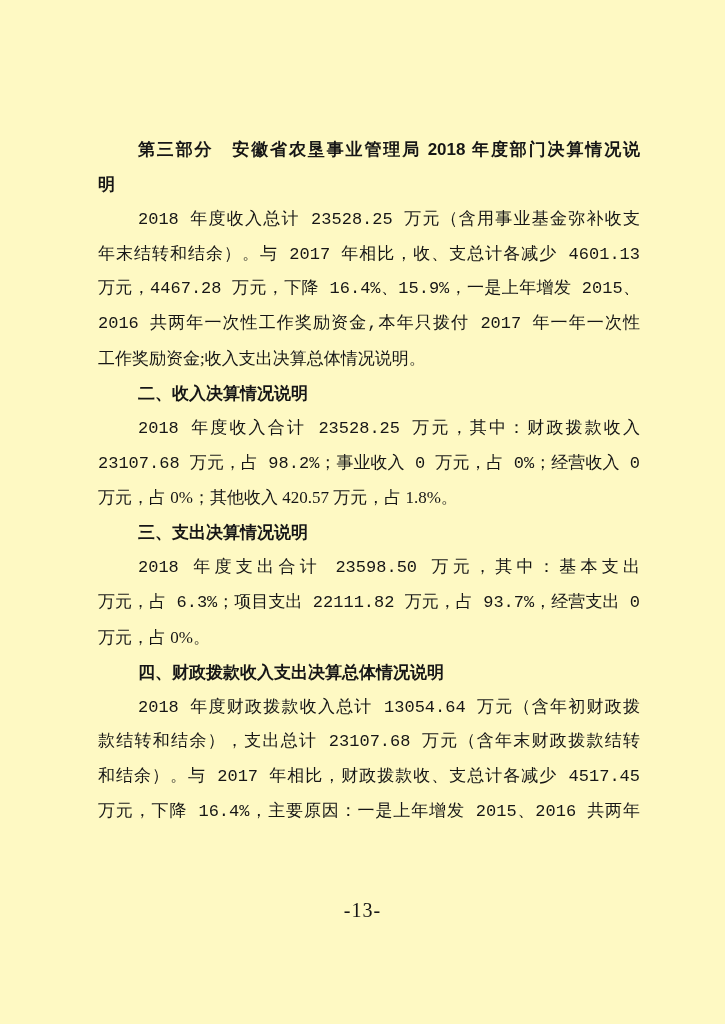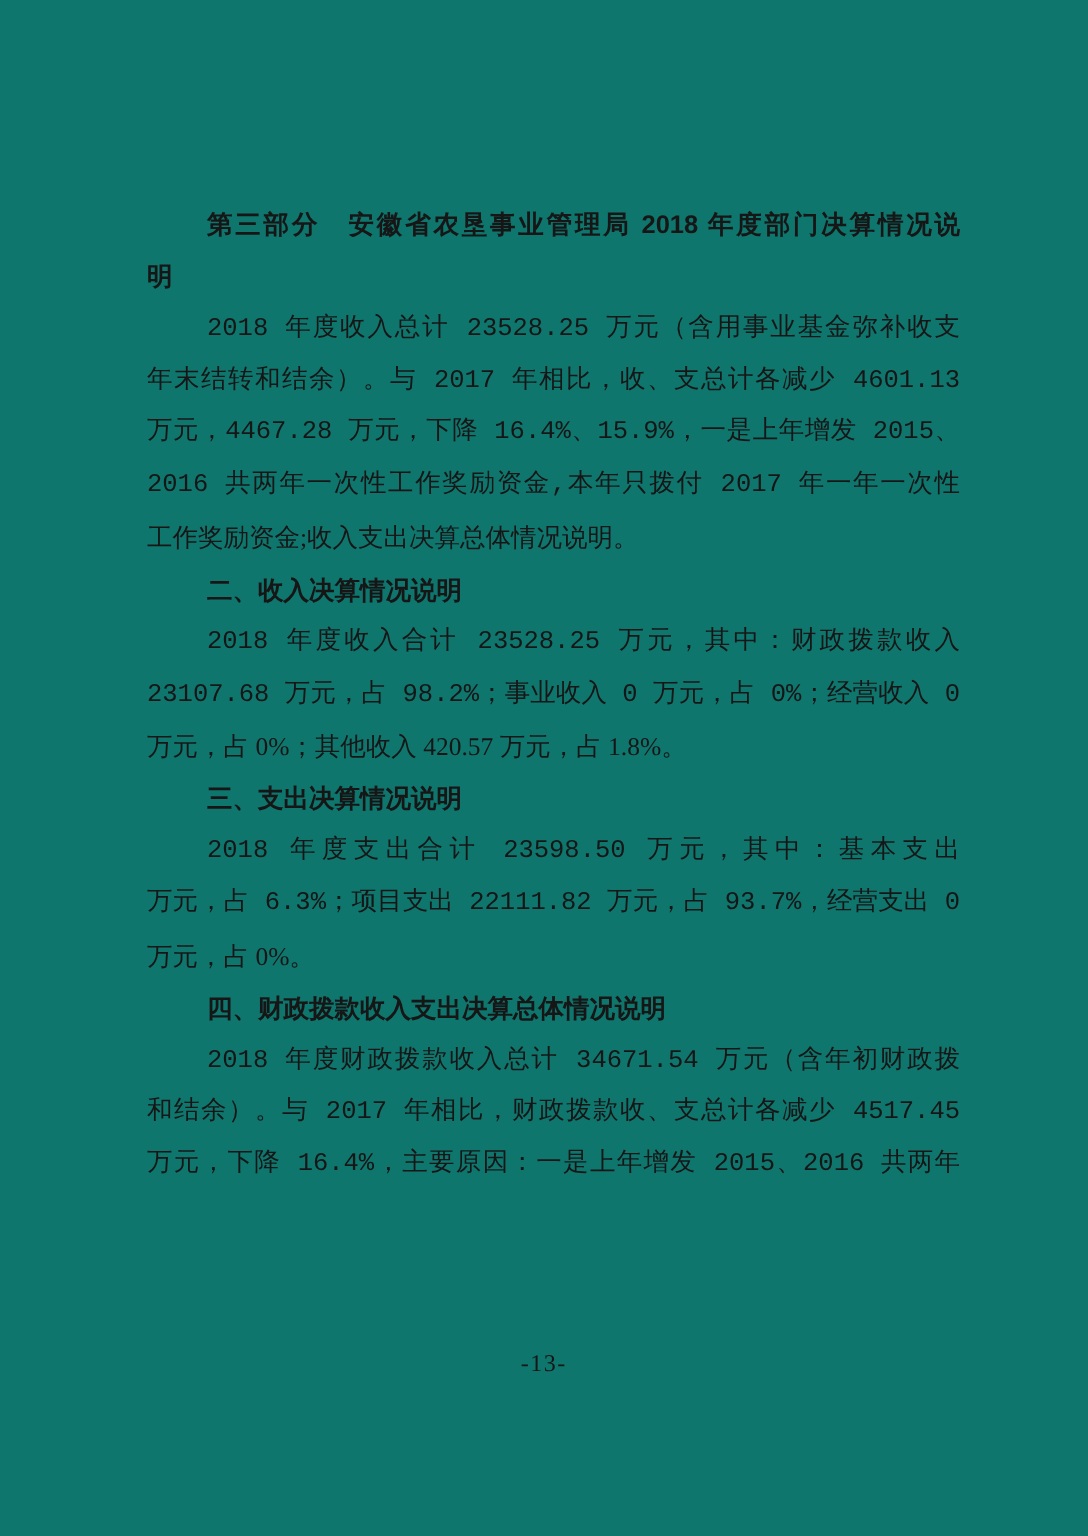--- a/index.html
+++ b/index.html
@@ -6,21 +6,21 @@
   html, body { width: 725px; height: 1024px; }
   body {
     background: #ffffff;
     color: #161616;
     font-family: "Liberation Serif", "DejaVu Serif", serif;
   }
   .page {
     position: relative;
     width: 725px;
     height: 1024px;
-    background: #0f766e;
+    background: #fef9c3;
     overflow: hidden;
   }
   .content {
     position: absolute;
     left: 98px;
     top: 133px;
     width: 542px;
   }
   .line {
     height: 34.85px;
@@ -39,21 +39,21 @@
     font-weight: 700;
   }
   .page-number {
     position: absolute;
     top: 895px;
     left: 0;
     width: 725px;
     height: 30px;
     line-height: 30px;
     text-align: center;
-    font-size: 16px;
+    font-size: 20px;
     letter-spacing: 1px;
   }
 </style>
 </head>
 <body>
 
 <div class="page">
   <div class="content">
 
     <div class="line bold indent justify">第三部分　安徽省农垦事业管理局 2018 年度部门决算情况说</div>
@@ -69,20 +69,21 @@
     <div class="line indent justify">2018 年度收入合计 23528.25 万元，其中：财政拨款收入</div>
     <div class="line justify">23107.68 万元，占 98.2%；事业收入 0 万元，占 0%；经营收入 0</div>
     <div class="line">万元，占 0%；其他收入 420.57 万元，占 1.8%。</div>
 
     <div class="line bold indent">三、支出决算情况说明</div>
     <div class="line indent justify">2018 年度支出合计 23598.50 万元，其中：基本支出 2318.71</div>
     <div class="line justify">万元，占 6.3%；项目支出 22111.82 万元，占 93.7%，经营支出 0</div>
     <div class="line">万元，占 0%。</div>
 
     <div class="line bold indent">四、财政拨款收入支出决算总体情况说明</div>
-    <div class="line indent justify">2018 年度财政拨款收入总计 34671.54 万元（含年初财政拨</div>
+    <div class="line indent justify">2018 年度财政拨款收入总计 13054.64 万元（含年初财政拨</div>
+    <div class="line justify">款结转和结余），支出总计 23107.68 万元（含年末财政拨款结转</div>
     <div class="line justify">和结余）。与 2017 年相比，财政拨款收、支总计各减少 4517.45</div>
     <div class="line justify">万元，下降 16.4%，主要原因：一是上年增发 2015、2016 共两年</div>
 
   </div>
 
   <div class="page-number">-13-</div>
 </div>
 
 </body></html>

